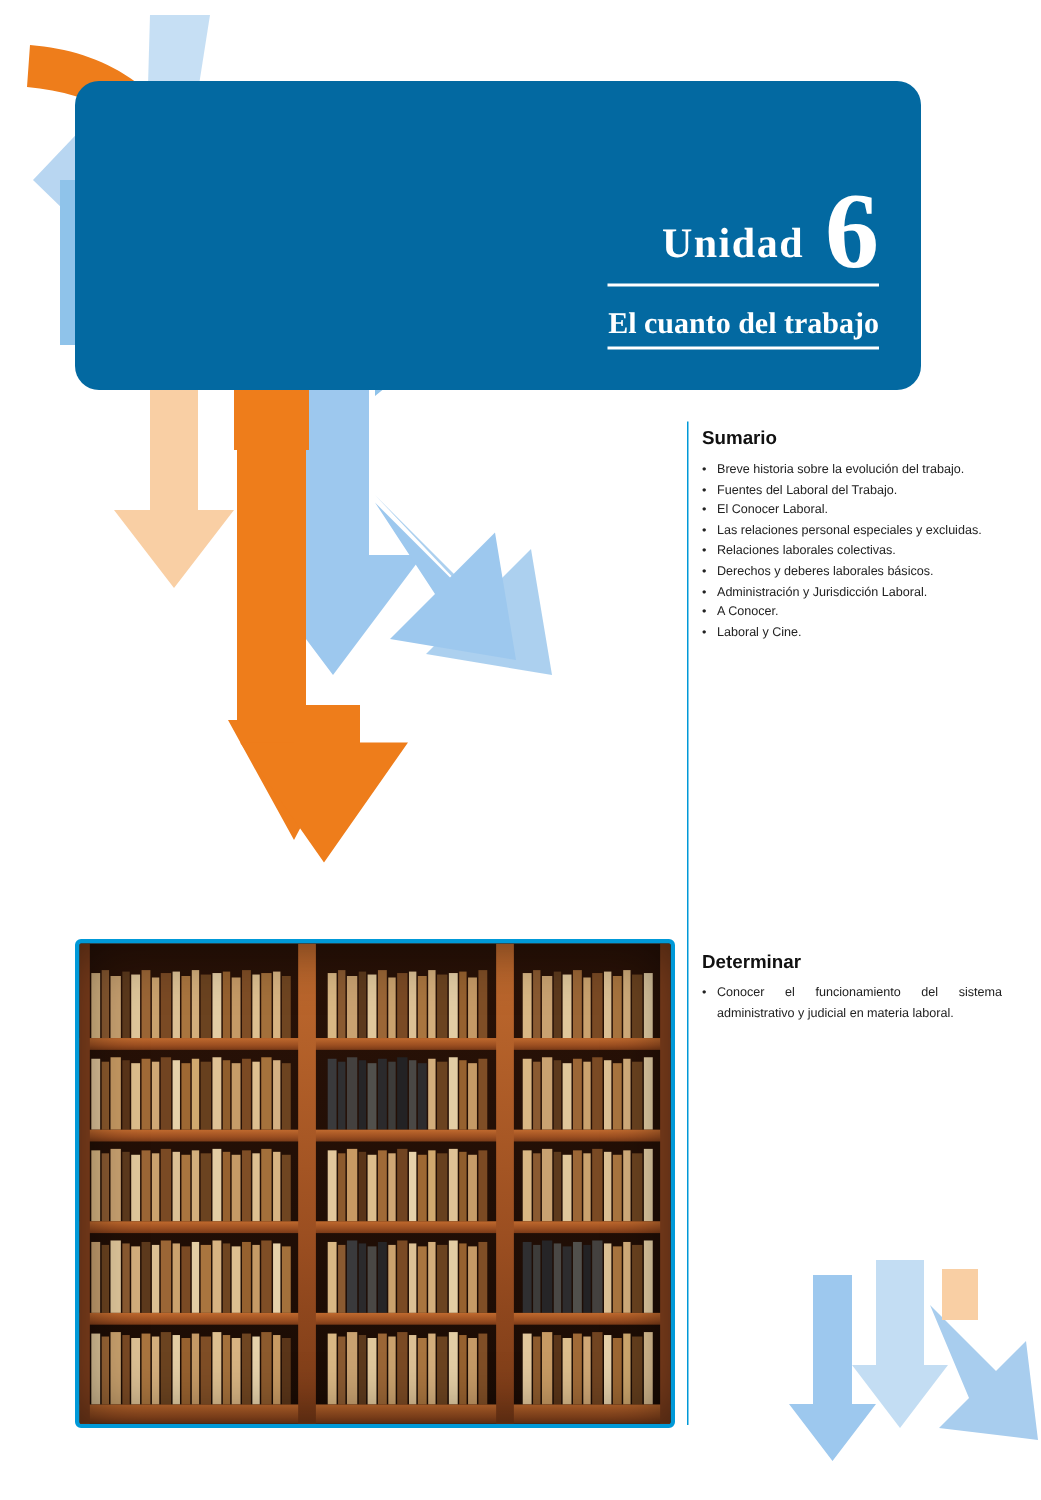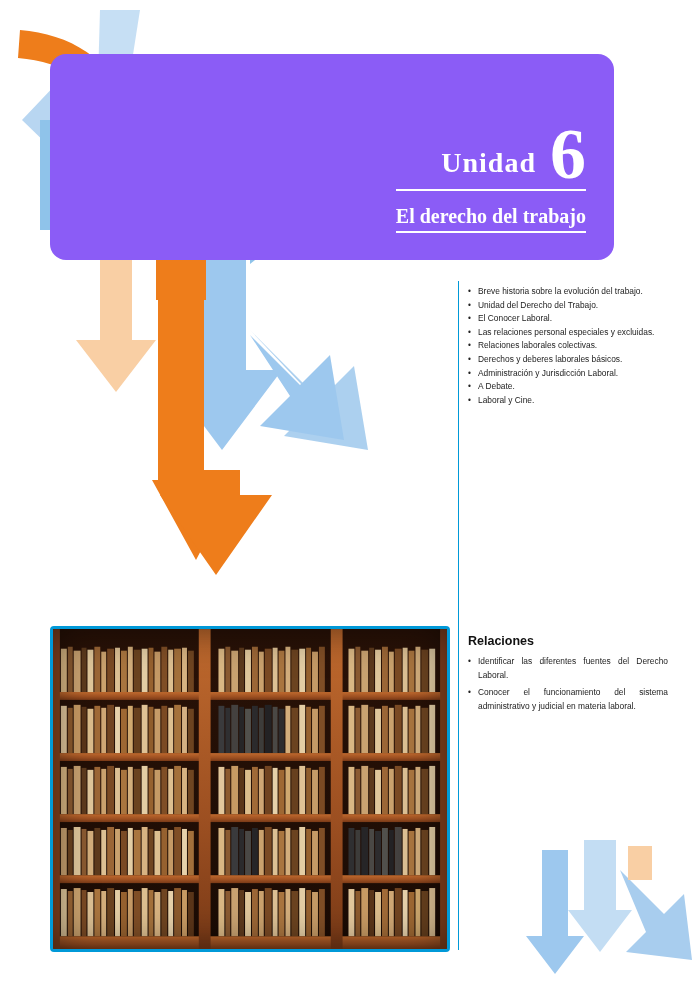--- a/index.html
+++ b/index.html
@@ -25,21 +25,21 @@
     right: 0; bottom: 0;
     width: 170px; height: 160px;
     pointer-events: none;
   }
 
   
   .banner {
     position: absolute;
     left: 50px; top: 54px;
     width: 564px; height: 206px;
-    background: #8b5cf6;
+    background: #0369a1;
     border-radius: 16px;
   }
   .banner-inner {
     position: absolute;
     right: 28px; top: 70px;
     text-align: right;
     color: #ffffff;
   }
   .unit-line {
     display: flex;
@@ -170,45 +170,45 @@
   <polygon points="156,148 206,148 206,300 156,300" fill="#ee7d1b"></polygon>
 </svg>
 
 <div class="banner">
   <div class="banner-inner">
     <div class="unit-line">
       <span class="unit-word">Unidad</span>
       <span class="unit-number">6</span>
     </div>
     <div style="text-align:right">
-      <span class="banner-title">El derecho del trabajo</span>
+      <span class="banner-title">El cuanto del trabajo</span>
     </div>
   </div>
 </div>
 
 <div class="vrule"></div>
 
 <div class="right-col" style="top:285px">
+  <div class="sec-head">Sumario</div>
   <ul class="bullets">
     <li>Breve historia sobre la evolución del trabajo.</li>
-    <li>Unidad del Derecho del Trabajo.</li>
+    <li>Fuentes del Laboral del Trabajo.</li>
     <li>El Conocer Laboral.</li>
     <li>Las relaciones personal especiales y excluidas.</li>
     <li>Relaciones laborales colectivas.</li>
     <li>Derechos y deberes laborales básicos.</li>
     <li>Administración y Jurisdicción Laboral.</li>
-    <li>A Debate.</li>
+    <li>A Conocer.</li>
     <li>Laboral y Cine.</li>
   </ul>
 </div>
 
 <div class="right-col objetivos" style="top:634px">
-  <div class="sec-head">Relaciones</div>
+  <div class="sec-head">Determinar</div>
   <ul class="bullets just">
-    <li>Identificar las diferentes fuentes del Derecho Laboral.</li>
     <li>Conocer el funcionamiento del sistema administrativo y judicial en materia laboral.</li>
   </ul>
 </div>
 
 <div class="photo-frame">
   <svg class="photo" viewBox="0 0 400 326" preserveAspectRatio="none">
     <defs>
       <linearGradient id="wood" x1="0" y1="0" x2="0" y2="1">
         <stop offset="0%" stop-color="#c06a2e"></stop>
         <stop offset="60%" stop-color="#9c4f21"></stop>

